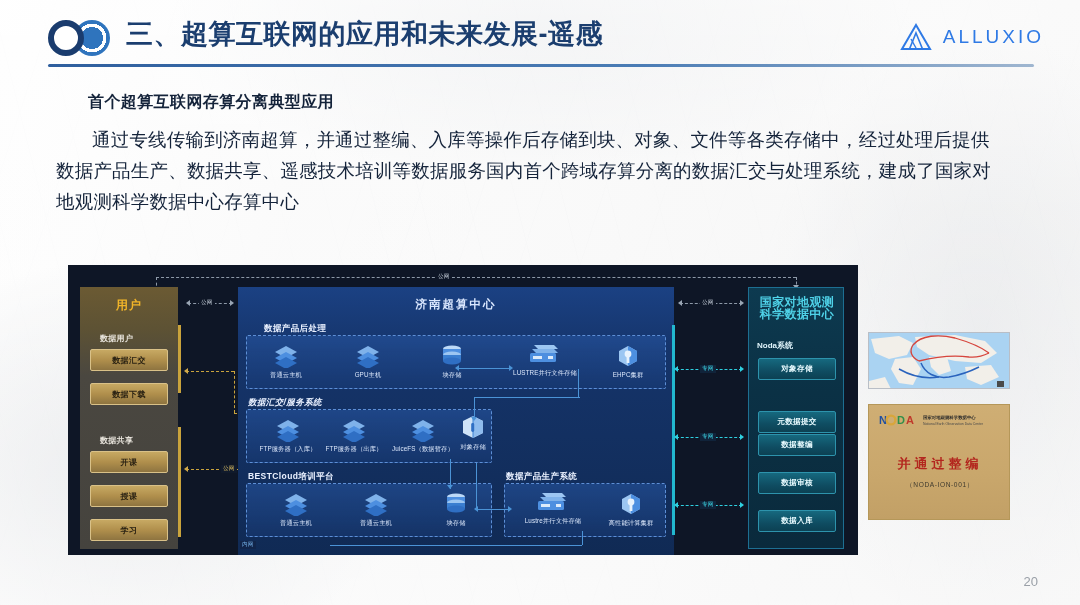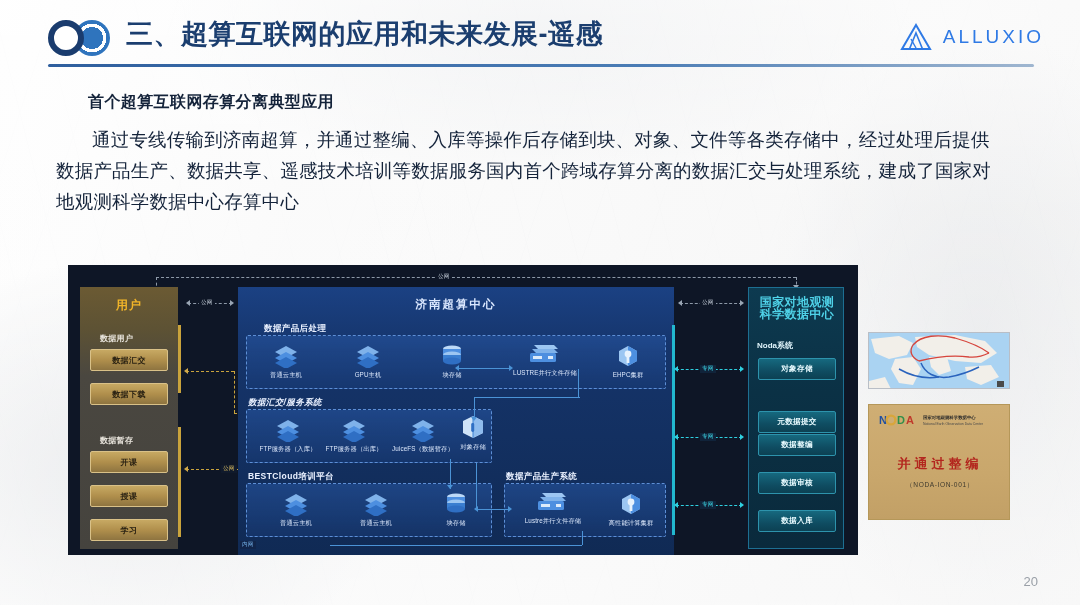--- a/index.html
+++ b/index.html
@@ -250,21 +250,21 @@
     <div class="vline" style="left:728px; top:12px; height:12px;"></div>
     <div class="arrow d" style="left:85px; top:30px;"></div>
     <div class="arrow d" style="left:725px; top:20px;"></div>
     <div class="net-tag" style="left:368px; top:8px;">公网</div>
 
     <div class="user-col">
       <div class="user-head">用户</div>
       <div class="user-sec" style="top:46px;">数据用户</div>
       <div class="user-btn" style="top:62px;">数据汇交</div>
       <div class="user-btn" style="top:96px;">数据下载</div>
-      <div class="user-sec" style="top:148px;">数据暂存</div>
+      <div class="user-sec" style="top:148px;">数据共享</div>
       <div class="user-btn" style="top:164px;">开课</div>
       <div class="user-btn" style="top:198px;">授课</div>
       <div class="user-btn" style="top:232px;">学习</div>
     </div>
 
     <div class="gold-rail" style="left:110px; top:60px; height:68px;"></div>
     <div class="gold-rail" style="left:110px; top:162px; height:110px;"></div>
 
     <div class="hline" style="left:120px; top:38px; width:44px;"></div>
     <div class="arrow l" style="left:118px; top:35px;"></div>

